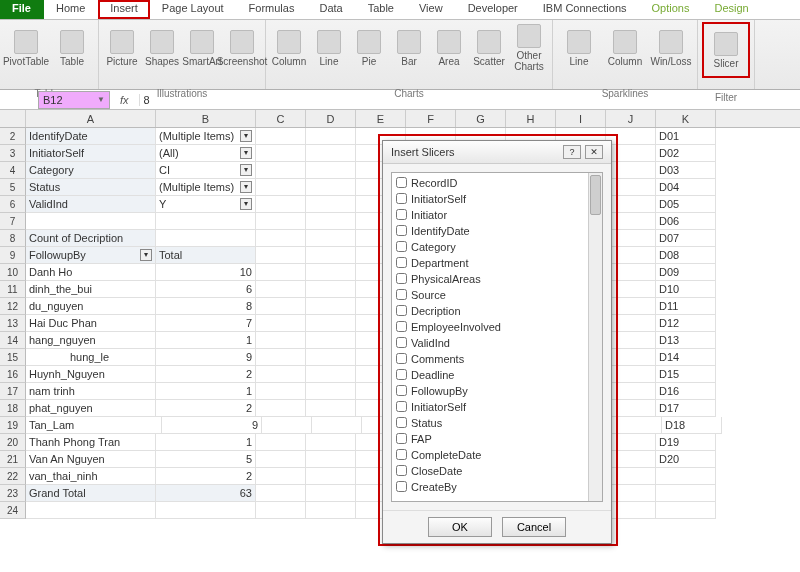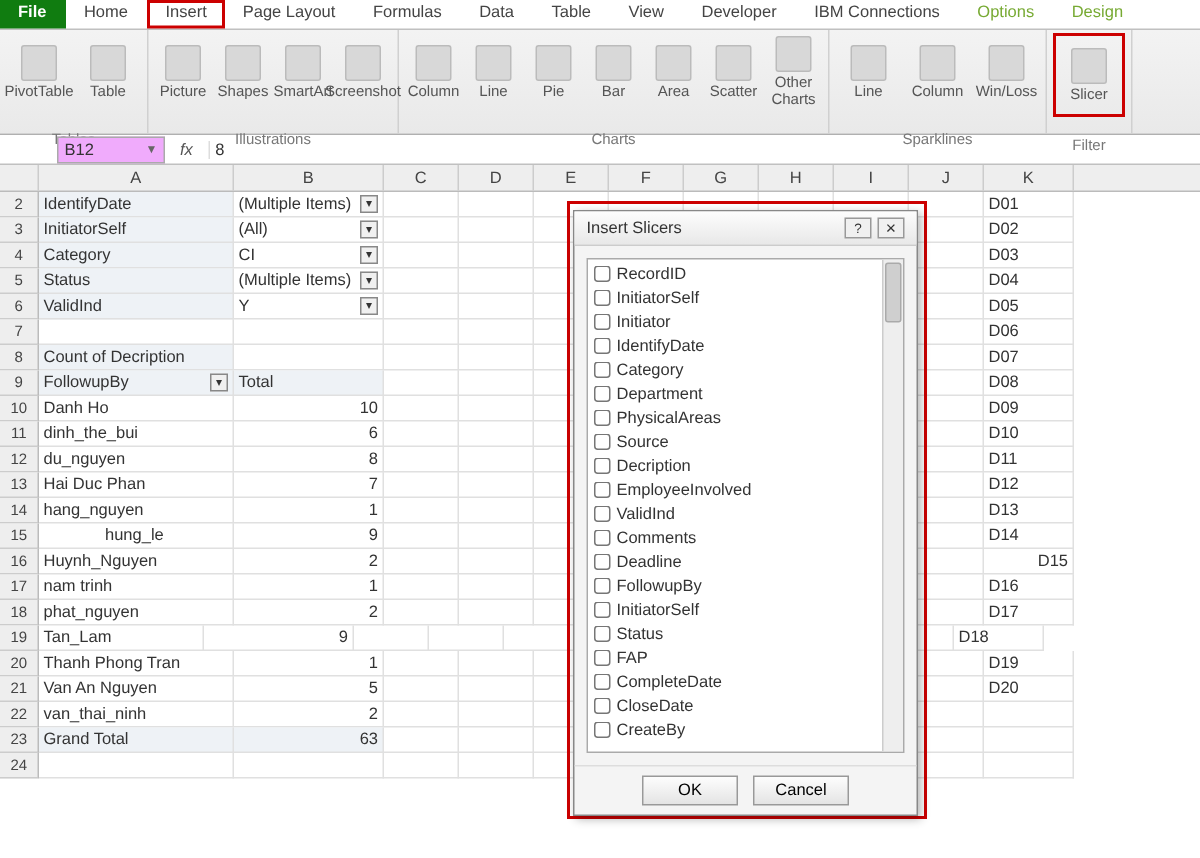--- a/index.html
+++ b/index.html
@@ -408,21 +408,21 @@
         <div class="cell" style="width: 130px;">Huynh_Nguyen</div>
         <div class="cell right" style="width: 100px;">2</div>
         <div class="cell" style="width: 50px;"></div>
         <div class="cell" style="width: 50px;"></div>
         <div class="cell" style="width: 50px;"></div>
         <div class="cell" style="width: 50px;"></div>
         <div class="cell" style="width: 50px;"></div>
         <div class="cell" style="width: 50px;"></div>
         <div class="cell" style="width: 50px;"></div>
         <div class="cell" style="width: 50px;"></div>
-        <div class="cell" style="width: 60px; text-align: right;">D15</div>
+        <div class="cell" style="width: 60px;">D15</div>
       </div>
       <div class="row">
         <div class="cell" style="width: 130px;">nam trinh</div>
         <div class="cell right" style="width: 100px;">1</div>
         <div class="cell" style="width: 50px;"></div>
         <div class="cell" style="width: 50px;"></div>
         <div class="cell" style="width: 50px;"></div>
         <div class="cell" style="width: 50px;"></div>
         <div class="cell" style="width: 50px;"></div>
         <div class="cell" style="width: 50px;"></div>
@@ -437,21 +437,21 @@
         <div class="cell" style="width: 50px;"></div>
         <div class="cell" style="width: 50px;"></div>
         <div class="cell" style="width: 50px;"></div>
         <div class="cell" style="width: 50px;"></div>
         <div class="cell" style="width: 50px;"></div>
         <div class="cell" style="width: 50px;"></div>
         <div class="cell" style="width: 50px;"></div>
         <div class="cell" style="width: 60px;">D17</div>
       </div>
       <div class="row">
-        <div class="cell" style="width: 110px;">Tan_Lam</div>
+        <div class="cell" style="width: 136px;">Tan_Lam</div>
         <div class="cell right" style="width: 100px;">9</div>
         <div class="cell" style="width: 50px;"></div>
         <div class="cell" style="width: 50px;"></div>
         <div class="cell" style="width: 50px;"></div>
         <div class="cell" style="width: 50px;"></div>
         <div class="cell" style="width: 50px;"></div>
         <div class="cell" style="width: 50px;"></div>
         <div class="cell" style="width: 50px;"></div>
         <div class="cell" style="width: 50px;"></div>
         <div class="cell" style="width: 60px;">D18</div>

